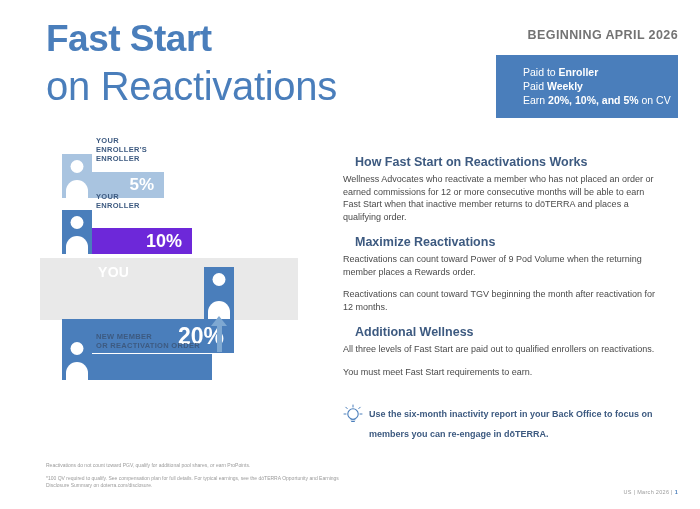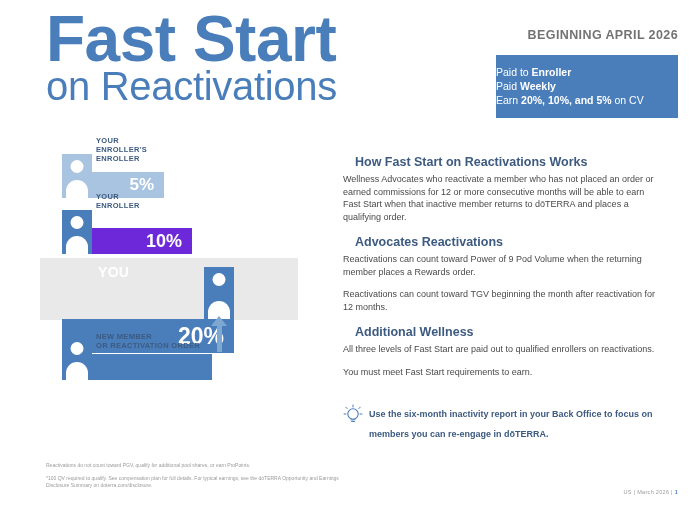--- a/index.html
+++ b/index.html
@@ -23,21 +23,21 @@
   }
 
   
   .title-block {
     position: absolute;
     left: 46px;
     top: 14px;
     width: 400px;
   }
   .title-main {
-    font-size: 64px;
+    font-size: 37px;
     line-height: 50px;
     font-weight: bold;
     color: #4a7ebb;
     letter-spacing: -0.5px;
   }
   .title-sub {
     font-size: 40px;
     line-height: 40px;
     font-weight: normal;
     color: #4a7ebb;
@@ -56,21 +56,21 @@
     letter-spacing: 0.4px;
     text-align: right;
   }
   .info-box {
     position: absolute;
     right: 22px;
     top: 55px;
     width: 182px;
     background: #4a7ebb;
     color: #ffffff;
-    padding: 10px 12px 11px 0;
+    padding: 10px 12px 11px 27px;
     box-sizing: border-box;
     font-size: 10.5px;
     line-height: 14px;
   }
   .info-box div { white-space: nowrap; }
   .info-box b { font-weight: bold; }
 
   
   .diagram {
     position: absolute;
@@ -333,21 +333,21 @@
     </div>
   </div>
 
   <div class="content">
     <div>
       <div class="sec-head">How Fast Start on Reactivations Works</div>
       <p class="sec-body">Wellness Advocates who reactivate a member who has not placed an order or earned commissions for 12 or more consecutive months will be able to earn Fast Start when that inactive member returns to dōTERRA and places a qualifying order.</p>
     </div>
 
     <div class="sec-gap">
-      <div class="sec-head">Advocates Reactivations</div>
+      <div class="sec-head">Maximize Reactivations</div>
       <p class="sec-body">Reactivations can count toward Power of 9 Pod Volume when the returning member places a Rewards order.</p>
       <p class="sec-body">Reactivations can count toward TGV beginning the month after reactivation for 12 months.</p>
     </div>
 
     <div class="sec-gap">
       <div class="sec-head">Additional Wellness</div>
       <p class="sec-body">All three levels of Fast Start are paid out to qualified enrollers on reactivations.</p>
       <p class="sec-body">You must meet Fast Start requirements to earn.</p>
     </div>
   </div>

